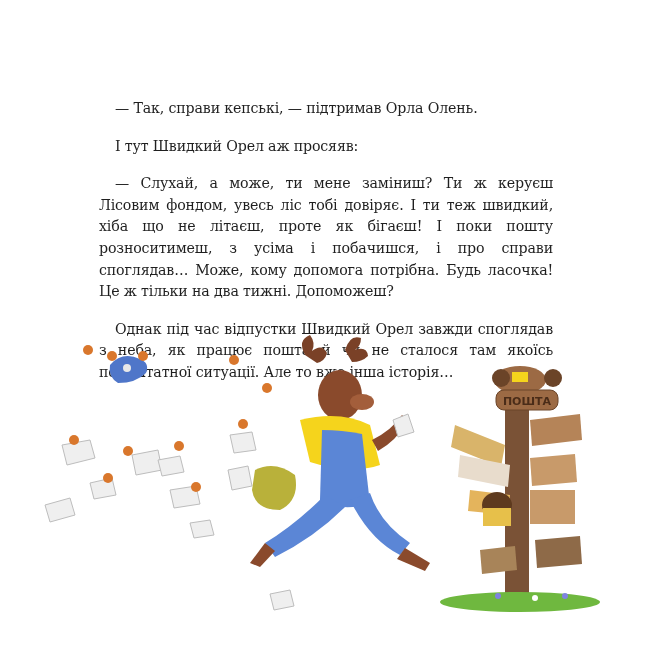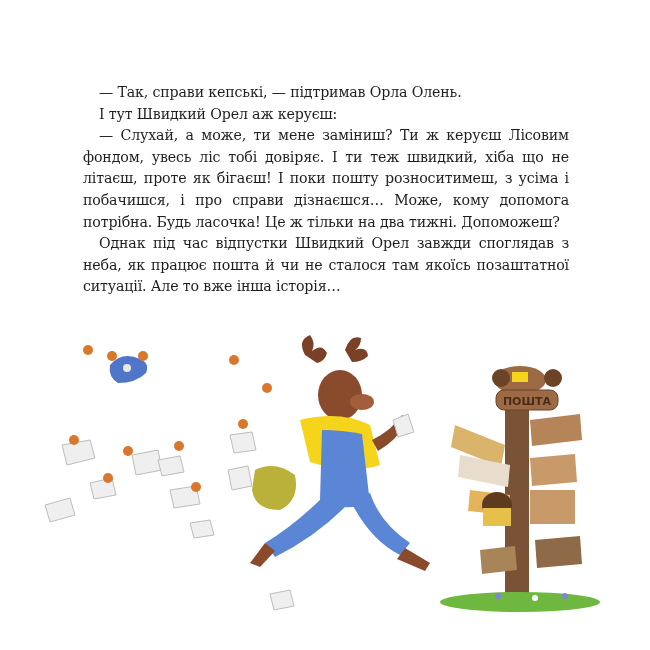--- a/index.html
+++ b/index.html
@@ -3,31 +3,31 @@
 <meta charset="utf-8">
 <style>
   html, body { margin:0; padding:0; background:#ffffff; }
   body { width:650px; height:650px; position:relative; overflow:hidden; }
   .page { position:absolute; left:0; top:0; width:650px; height:650px; background:#fff; }
   .text-block {
     position:absolute; left:83px; top:82px; width:486px;
     font-family:"DejaVu Serif", serif; font-size:14.2px; line-height:21.6px;
     color:#1f1f1f; text-align:justify; letter-spacing:-0.15px;
   }
-  .text-block p { margin:0; text-indent:16px; }
+  .text-block p { margin:16px; text-indent:16px; }
   .illus { position:absolute; left:0; top:330px; width:650px; height:300px; }
 </style>
 </head>
 <body>
 
 <div class="page">
   <div class="text-block">
     <p>— Так, справи кепські, — підтримав Орла Олень.</p>
-    <p>І тут Швидкий Орел аж керуєш:</p>
-    <p>— Слухай, а може, ти мене заміниш? Ти ж керуєш Лісовим фондом, увесь ліс тобі довіряє. І ти теж швидкий, хіба що не літаєш, проте як бігаєш! І поки пошту розноситимеш, з усіма і побачишся, і про справи дізнаєшся… Може, кому допомога потрібна. Будь ласочка! Це ж тільки на два тижні. Допоможеш?</p>
+    <p>І тут Швидкий Орел аж просяяв:</p>
+    <p>— Слухай, а може, ти мене заміниш? Ти ж керуєш Лісовим фондом, увесь ліс тобі довіряє. І ти теж швидкий, хіба що не літаєш, проте як бігаєш! І поки пошту розноситимеш, з усіма і побачишся, і про справи споглядав… Може, кому допомога потрібна. Будь ласочка! Це ж тільки на два тижні. Допоможеш?</p>
     <p>Однак під час відпустки Швидкий Орел завжди споглядав з неба, як працює пошта й чи не сталося там якоїсь позаштатної ситуації. Але то вже інша історія…</p>
   </div>
 
   <svg class="illus" viewBox="0 330 650 300" width="650" height="300">
 
     <g>
       <path d="M110 365 q12 -14 30 -6 q10 4 6 14 q-10 10 -28 10 q-10 -6 -8 -18z" fill="#4f76c9"></path>
       <circle cx="127" cy="368" r="4" fill="#e8e8e8"></circle>
     </g>
 

